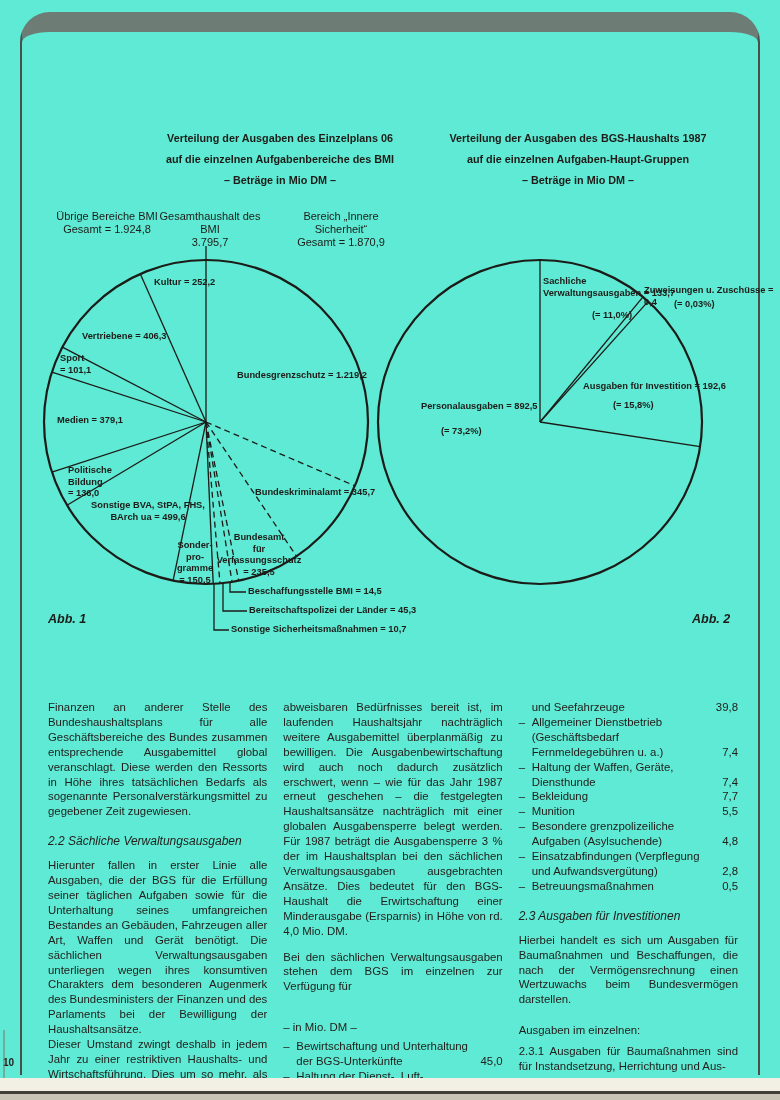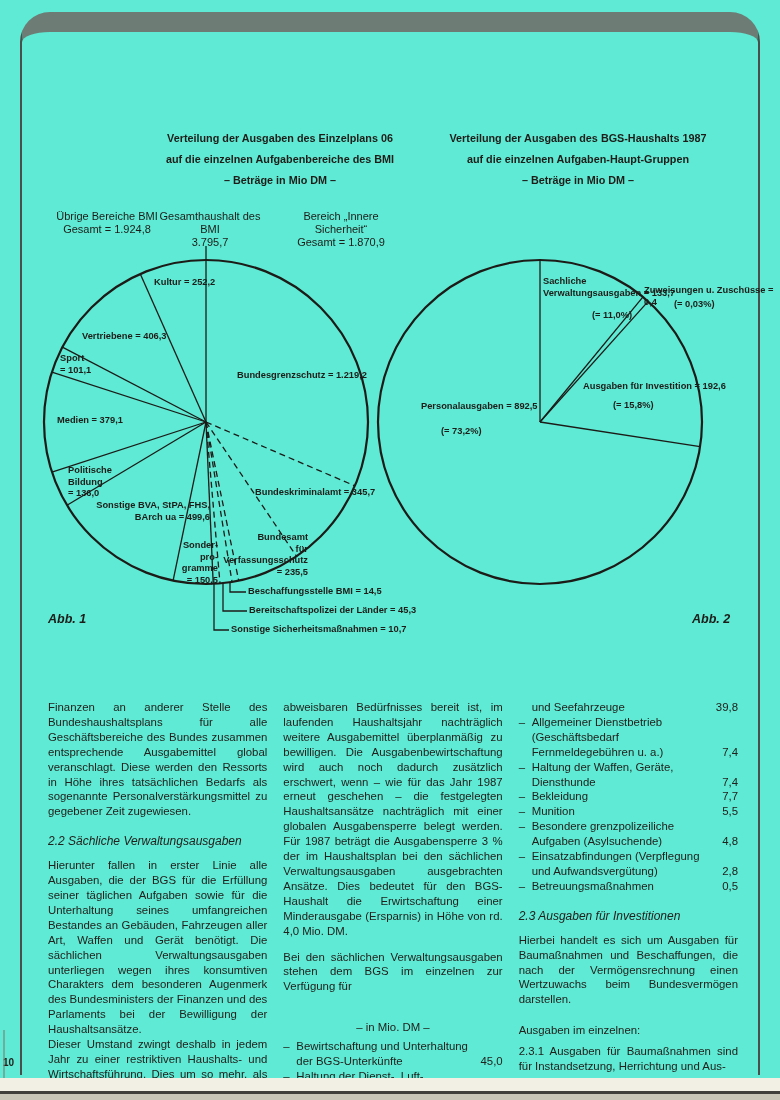--- a/index.html
+++ b/index.html
@@ -7,28 +7,28 @@
   body{width:780px;height:1100px;background:#dcd9c9;font-family:"Liberation Sans","DejaVu Sans",sans-serif;}
   .page{position:relative;width:780px;height:1100px;background:#5eead4;overflow:hidden;}
   .frame{position:absolute;left:20px;top:12px;width:740px;height:1063px;box-sizing:border-box;
          border-top:20px solid #6d7c75;border-left:2px solid #4a4f4b;border-right:2px solid #4a4f4b;
          border-radius:30px 30px 0 0;pointer-events:none;}
   .chart-area{position:absolute;left:0;top:120px;width:780px;height:532px;}
   .chart-area svg{position:absolute;left:0;top:0;}
   .ctitle{position:absolute;text-align:center;font-weight:700;font-size:10.8px;line-height:21px;color:#1d1c18;}
   .chead{position:absolute;text-align:center;font-weight:400;font-size:11px;line-height:13px;color:#1d1c18;}
   .clab{position:absolute;font-weight:700;font-size:9.3px;line-height:11.5px;color:#1d1c18;white-space:pre-line;}
-  .clab.center{text-align:right;}
+  .clab.center{text-align:center;}
   .abb{position:absolute;font-style:italic;font-weight:700;font-size:12.5px;color:#1d1c18;}
   .cols{position:absolute;left:48px;top:700px;width:690px;display:flex;gap:16px;}
   .col{flex:1;font-size:11.4px;line-height:14.9px;color:#22211d;text-align:justify;}
   .p{margin:0 0 11px 0;}
   .p.tight{margin-bottom:0;}
   .h{font-style:italic;font-size:12px;margin:15px 0 9px 0;text-align:left;}
-  .list-head{text-align:center;margin:26px 0 4px 0;}
+  .list-head{text-align:left;margin:26px 0 4px 0;}
   .li{display:flex;margin:0;text-align:left;}
   .li .bullet{width:13px;flex:0 0 13px;}
   .li .li-text{flex:1;}
   .li .li-val{flex:0 0 34px;text-align:right;align-self:flex-end;}
   .pagenum{position:absolute;left:3px;top:1057px;font-weight:700;font-size:10px;color:#22211d;}
   .scanline{position:absolute;left:3px;top:1030px;width:2px;height:48px;background:#7e7c6e;opacity:.55;}
   .bedge{position:absolute;left:0;top:1078px;width:780px;height:22px;background:#f2f0e4;}
   .bline{position:absolute;left:0;top:1091px;width:780px;height:3px;background:#403f3a;}
   .bfoot{position:absolute;left:0;top:1094px;width:780px;height:6px;background:#c8c5b6;}
 </style>

